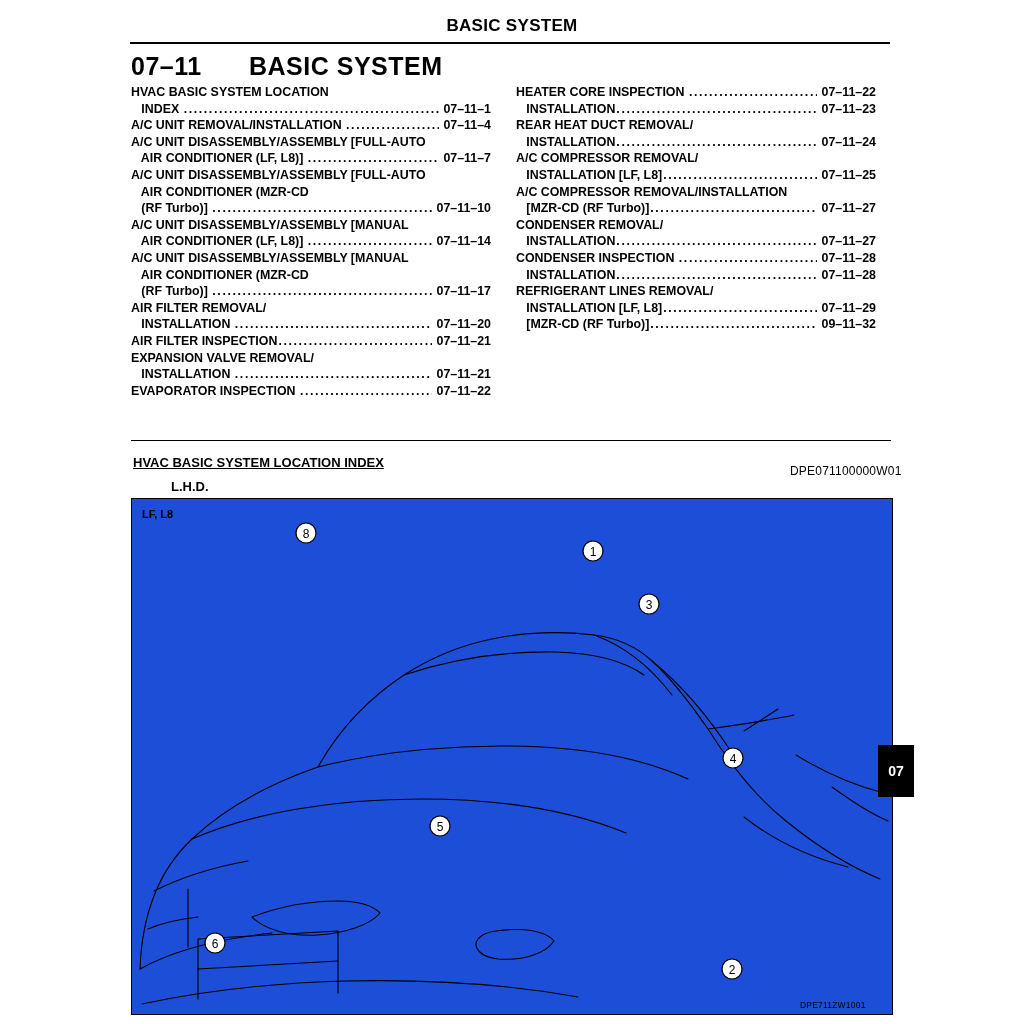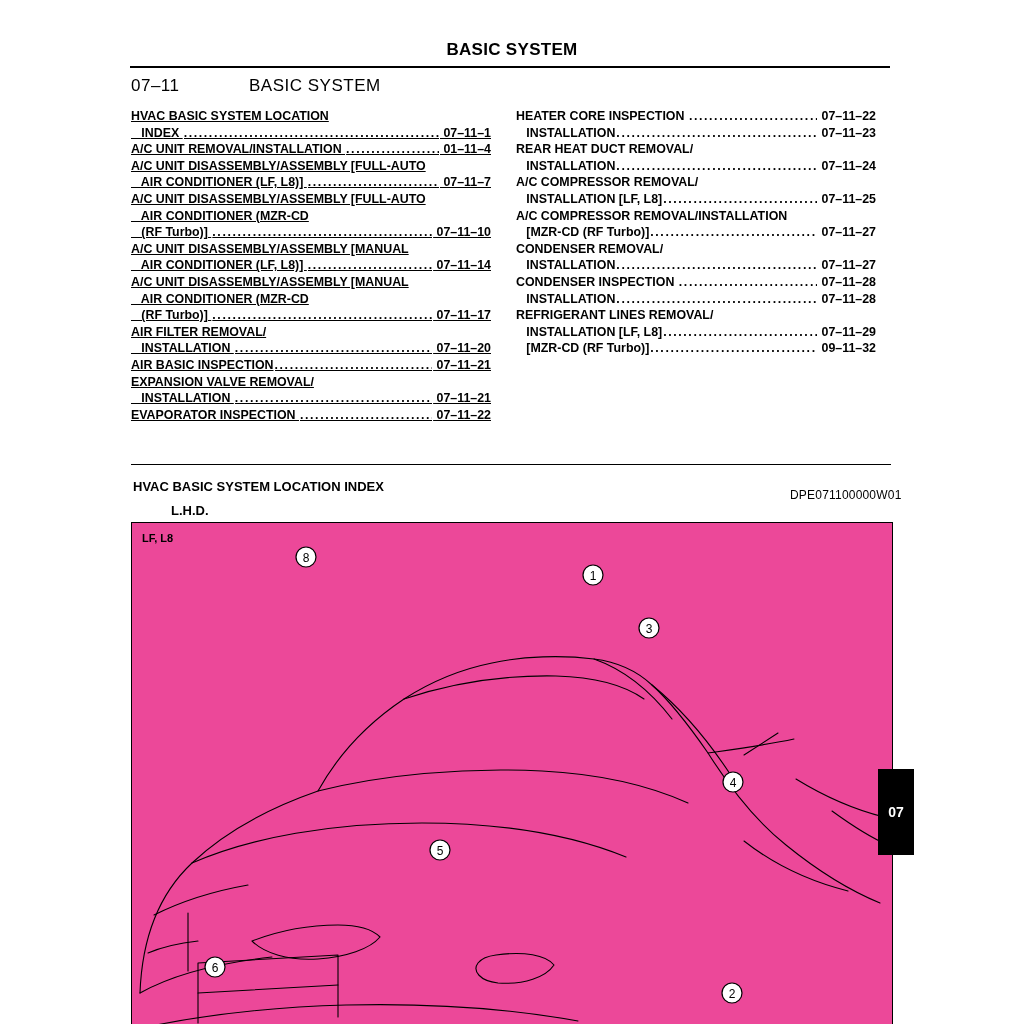--- a/index.html
+++ b/index.html
@@ -11,21 +11,20 @@
     width: 1024px;
     height: 1024px;
     font-family: "Liberation Sans", sans-serif;
     color: #000;
     position: relative;
     overflow: hidden;
   }
   .page {
     position: absolute;
     inset: 0;
-    margin-top: 24px;
   }
 
   
   .header-title {
     position: absolute;
     top: 16px;
     left: 0;
     width: 1024px;
     text-align: center;
     font-size: 17px;
@@ -39,22 +38,22 @@
     width: 760px;
     height: 2px;
     background: #000;
   }
 
   
   .section-title {
     position: absolute;
     top: 52px;
     left: 131px;
-    font-size: 17px;
-    font-weight: normal;
+    font-size: 25px;
+    font-weight: bold;
     letter-spacing: 0.5px;
   }
   .section-title .num {
     display: inline-block;
     width: 118px;
   }
 
   
   .toc {
     position: absolute;
@@ -63,21 +62,21 @@
     width: 760px;
     font-size: 12.4px;
     font-weight: bold;
     line-height: 16.6px;
   }
   .toc-col {
     position: absolute;
     top: 0;
     width: 360px;
   }
-  .toc-col.left { left: 0; text-decoration: underline; }
+  .toc-col.left { left: 0; }
   .toc-col.right { left: 385px; }
 
   .toc-entry {
     display: block;
     white-space: nowrap;
   }
   .toc-line {
     display: flex;
     align-items: baseline;
     width: 100%;
@@ -107,20 +106,21 @@
     height: 1px;
     background: #000;
   }
 
   .fig-title {
     position: absolute;
     top: 455px;
     left: 133px;
     font-size: 13px;
     font-weight: bold;
+    text-decoration: underline;
   }
   .fig-sub {
     position: absolute;
     top: 479px;
     left: 133px;
     font-size: 13px;
     font-weight: bold;
     padding-left: 38px;
   }
   .fig-code {
@@ -140,37 +140,37 @@
 
   
   .fig-frame {
     position: absolute;
     top: 498px;
     left: 131px;
     width: 760px;
     height: 515px;
     border: 1px solid #000;
     overflow: hidden;
-    background: #ec4899;
+    background: #1d4ed8;
   }
   .fig-label-lf {
     position: absolute;
     top: 9px;
     left: 10px;
     font-size: 11px;
     font-weight: bold;
   }
 
   
   .tab {
     position: absolute;
     top: 745px;
     left: 878px;
     width: 36px;
-    height: 86px;
+    height: 52px;
     background: #000;
     color: #fff;
     font-size: 14px;
     font-weight: bold;
     display: flex;
     align-items: center;
     justify-content: center;
   }
 
   svg { display: block; }
@@ -198,21 +198,21 @@
           <div class="toc-line">
             <span class="txt">   INDEX </span>
             <span class="dots">..........................................................................................</span>
             <span class="pg"> 07–11–1</span>
           </div>
         </div>
         <div class="toc-entry">
           <div class="toc-line">
             <span class="txt">A/C UNIT REMOVAL/INSTALLATION </span>
             <span class="dots">..........................................................................................</span>
-            <span class="pg"> 01–11–4</span>
+            <span class="pg"> 07–11–4</span>
           </div>
         </div>
         <div class="toc-entry">
           <div class="toc-line nodots">
             <span class="txt">A/C UNIT DISASSEMBLY/ASSEMBLY [FULL-AUTO</span>
             <span class="dots">..........................................................................................</span>
             <span class="pg"></span>
           </div>
           <div class="toc-line">
             <span class="txt">   AIR CONDITIONER (LF, L8)] </span>
@@ -273,21 +273,21 @@
             <span class="pg"></span>
           </div>
           <div class="toc-line">
             <span class="txt">   INSTALLATION </span>
             <span class="dots">..........................................................................................</span>
             <span class="pg"> 07–11–20</span>
           </div>
         </div>
         <div class="toc-entry">
           <div class="toc-line">
-            <span class="txt">AIR BASIC INSPECTION</span>
+            <span class="txt">AIR FILTER INSPECTION</span>
             <span class="dots">..........................................................................................</span>
             <span class="pg"> 07–11–21</span>
           </div>
         </div>
         <div class="toc-entry">
           <div class="toc-line nodots">
             <span class="txt">EXPANSION VALVE REMOVAL/</span>
             <span class="dots">..........................................................................................</span>
             <span class="pg"></span>
           </div>

